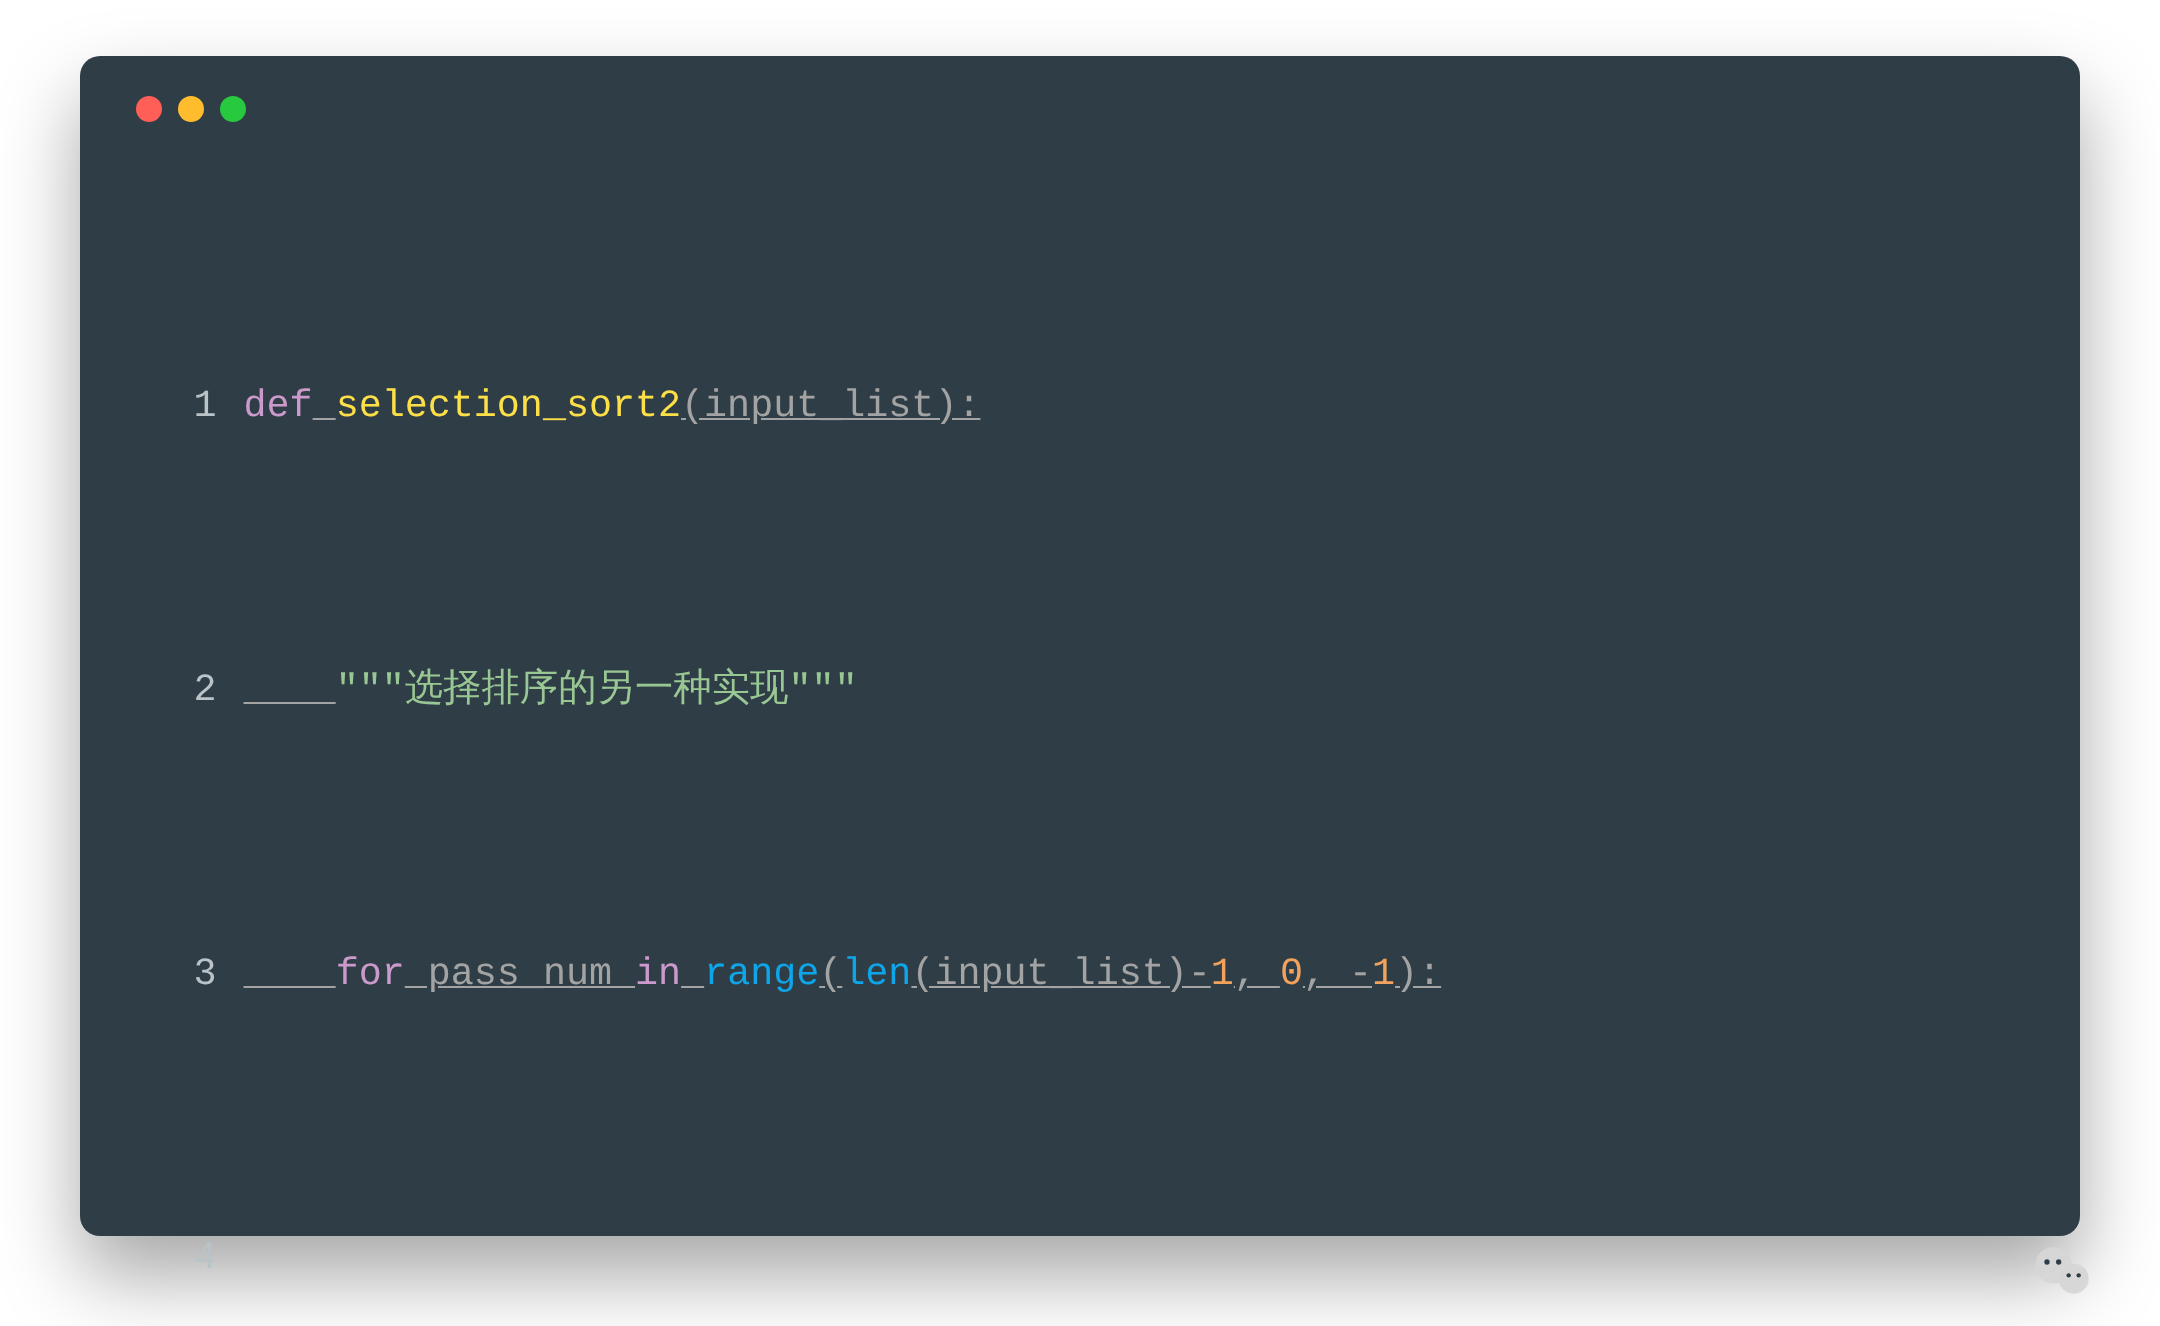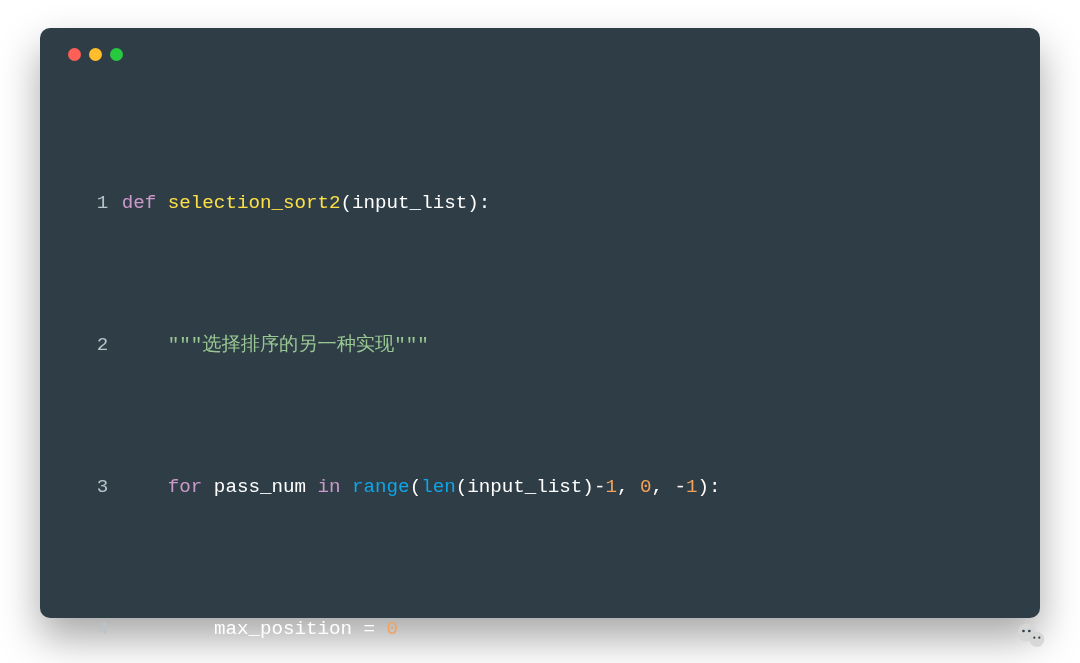--- a/index.html
+++ b/index.html
@@ -51,21 +51,21 @@
   }
   .line-content {
     white-space: pre-wrap;
     word-break: break-all;
   }
   .kw { color: #cc99cc; text-align: right; }
   .fn { color: #fde047; }
   .builtin { color: #0ea5e9; }
   .str { color: #99c794; }
   .num { color: #f2a25c; }
-  .txt { color: #ffffff; }
+  .txt { color: #a3a3a3; text-decoration: underline; }
   .watermark {
     position: absolute;
     right: 34px;
     bottom: 12px;
     display: flex;
     align-items: center;
     gap: 8px;
     color: #d0d0d0;
     font-size: 22px;
     text-shadow: 0 1px 2px rgba(0,0,0,0.6);
@@ -94,21 +94,20 @@
       <span class="line-content"><span class="txt">    </span><span class="str">"""选择排序的另一种实现"""</span></span>
     </div>
 
     <div class="line">
       <span class="line-num">3</span>
       <span class="line-content"><span class="txt">    </span><span class="kw">for</span><span class="txt"> pass_num </span><span class="kw">in</span><span class="txt"> </span><span class="builtin">range</span><span class="txt">(</span><span class="builtin">len</span><span class="txt">(input_list)-</span><span class="num">1</span><span class="txt">, </span><span class="num">0</span><span class="txt">, -</span><span class="num">1</span><span class="txt">):</span></span>
     </div>
 
     <div class="line">
       <span class="line-num">4</span>
-      <span class="line-content"><span class="txt">        </span><span class="txt">max_position = </span><span class="num">0</span></span>
     </div>
 
     
     
 
     
 
     
 
     

